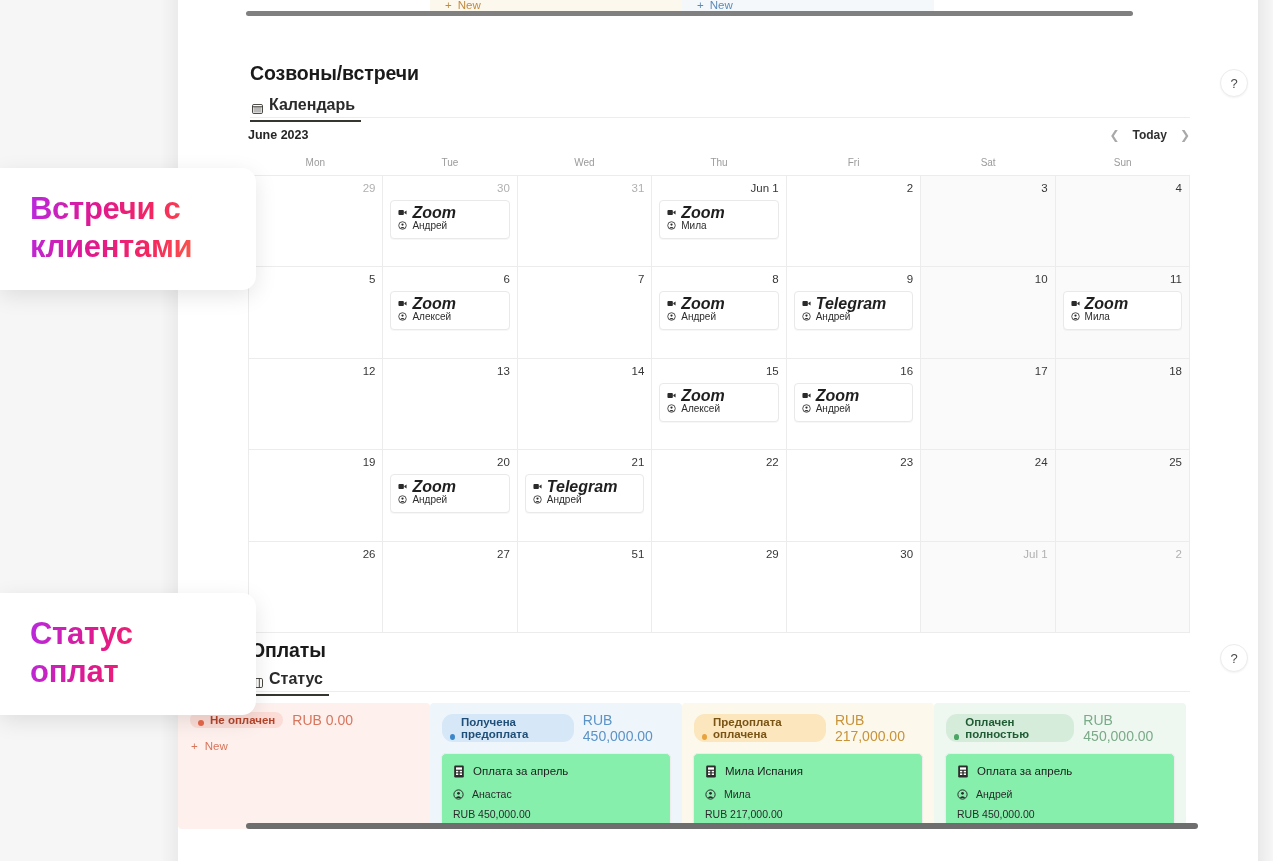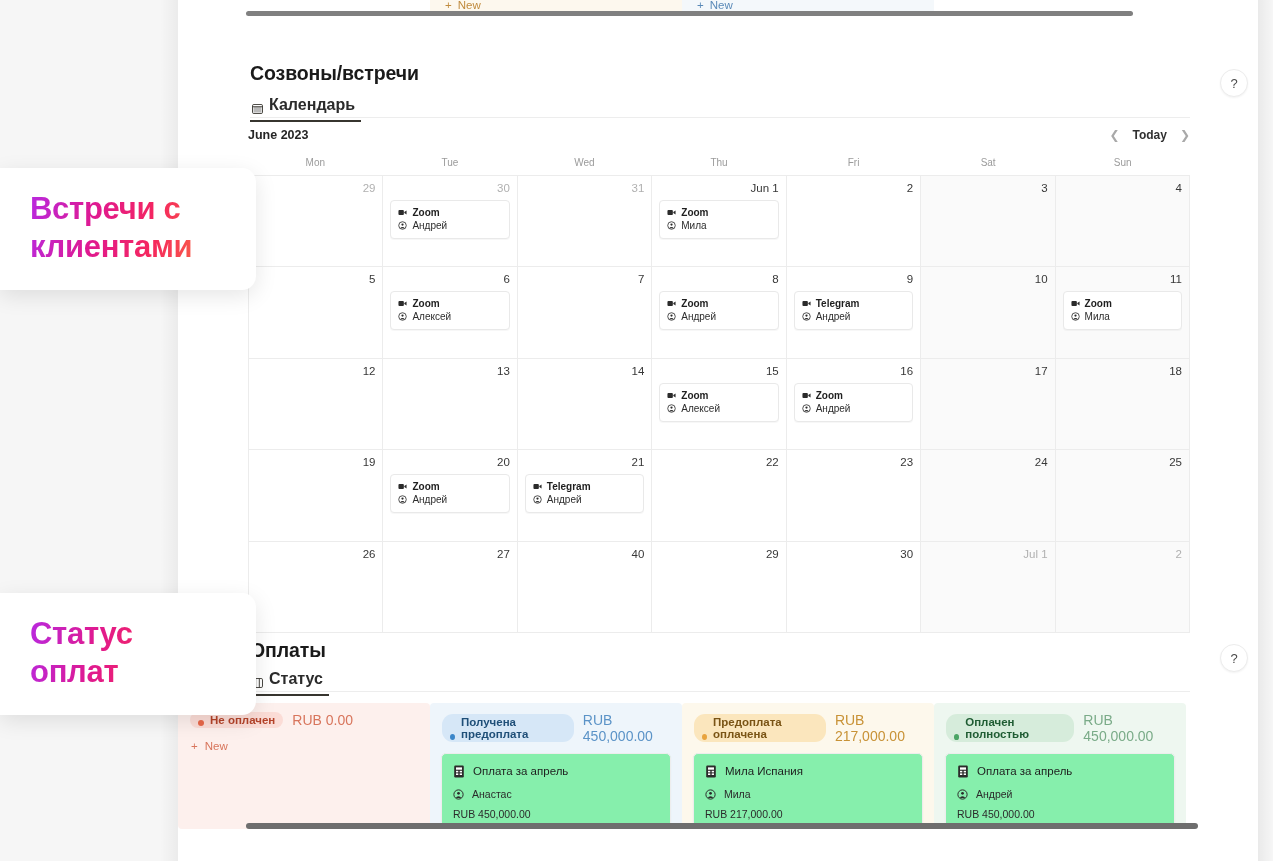--- a/index.html
+++ b/index.html
@@ -77,21 +77,21 @@
     text-align: right; font-size: 11.5px; color: #373737; line-height: 13px;
     margin-bottom: 5px;
   }
   .daynum.muted { color: #b0b0b0; }
 
   .ev {
     border: 1px solid #e9e9e9; border-radius: 4px; background: #fff;
     padding: 5px 7px 6px 7px; box-shadow: 0 1px 1px rgba(0,0,0,0.035);
   }
   .ev-row { display: flex; align-items: center; gap: 5px; line-height: 13px; }
-  .ev-title { font-size: 10px; font-weight: bold; color: #1f1f1f; }
+  .ev-title { font-size: 16px; font-weight: bold; color: #1f1f1f; font-style: italic; }
   .ev-person { font-size: 10px; color: #2c2c2c; }
   .mini-ic { flex: 0 0 auto; width: 9px; height: 9px; display: block; }
 
   
   .board { position: absolute; left: 178px; top: 703px; width: 1080px; height: 126px; overflow: hidden; }
   .bcol { position: absolute; top: 0; width: 252px; height: 126px; border-radius: 4px; padding: 0; }
   .bcol-head { display: flex; align-items: center; gap: 9px; padding: 9px 12px 0 12px; }
   .pill {
     display: inline-flex; align-items: flex-end; gap: 6px;
     font-size: 11.5px; font-weight: bold; border-radius: 11px; padding: 2px 8px;
@@ -448,21 +448,21 @@
         <div class="cell weekend">
           <div class="daynum">25</div>
         </div>
         <div class="cell">
           <div class="daynum">26</div>
         </div>
         <div class="cell">
           <div class="daynum">27</div>
         </div>
         <div class="cell">
-          <div class="daynum">40</div>
+          <div class="daynum">51</div>
         </div>
         <div class="cell">
           <div class="daynum">29</div>
         </div>
         <div class="cell">
           <div class="daynum">30</div>
         </div>
         <div class="cell weekend">
           <div class="daynum muted">Jul 1</div>
         </div>

